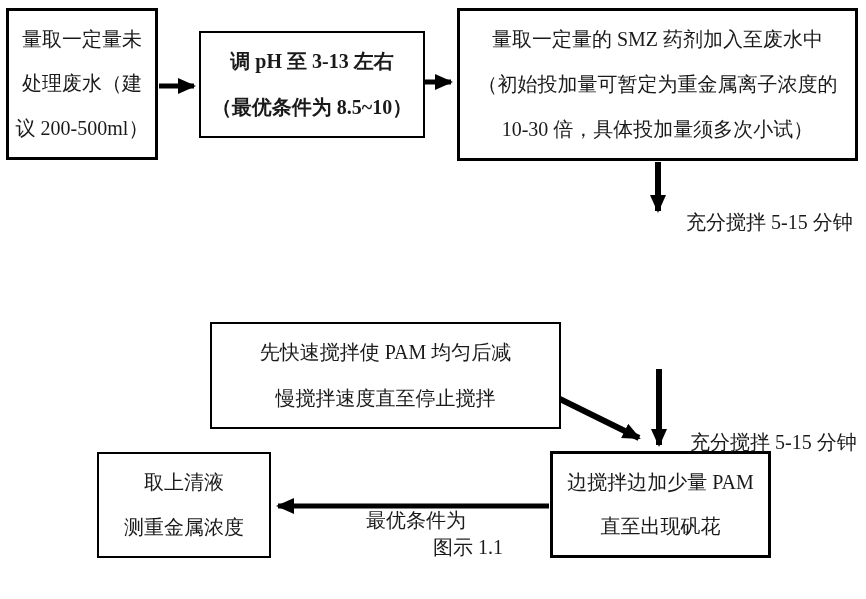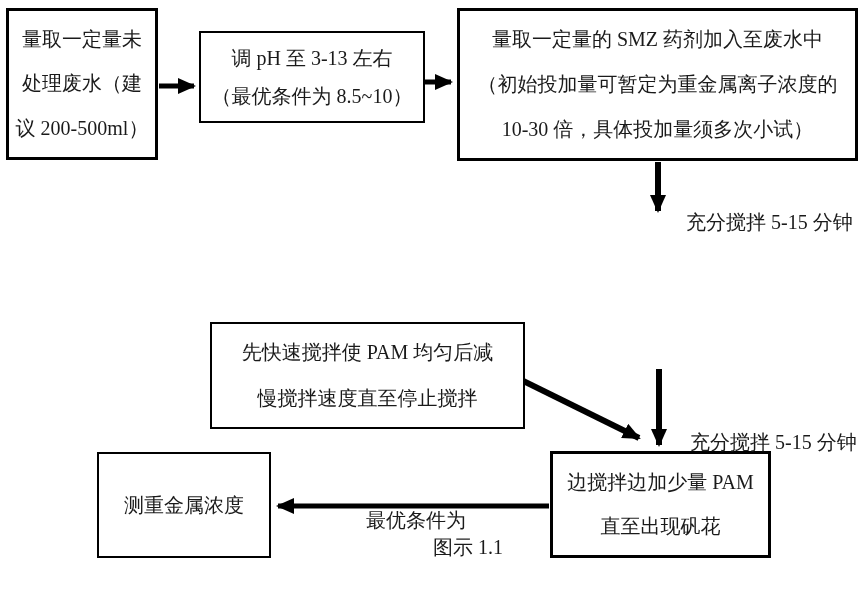--- a/index.html
+++ b/index.html
@@ -17,24 +17,24 @@
     padding:6px 2px;
   }
   .box .line { white-space:nowrap; line-height:1.35; }
   .thick { border-width:3px; }
   .label { position:absolute; font-size:20px; white-space:nowrap; z-index:3;margin-top:37px; }
   svg.arrows { position:absolute; left:0; top:0; width:866px; height:599px; z-index:1; }
   .caption { position:absolute; left:391px; top:534px; font-size:20px; white-space:nowrap;margin-left:42px; }
 
   
   #box-measure   { left:6px;   top:8px;   width:152px; height:152px; }
-  #box-ph        { left:199px; top:31px;  width:226px; height:92px; }
+  #box-ph        { left:199px; top:31px;  width:226px; height:107px;font-weight:bold; }
   #box-smz       { left:457px; top:8px;   width:401px; height:153px;text-align:center; }
   #box-pac       { left:528px; top:216px; width:263px; height:152px; }
-  #box-pam-mix   { left:210px; top:322px; width:315px; height:107px; }
+  #box-pam-mix   { left:210px; top:322px; width:351px; height:107px; }
   #box-pam-add   { left:550px; top:451px; width:221px; height:107px; }
   #box-result    { left:97px;  top:452px; width:174px; height:106px; }
 
   
   #label-stir1   { left:686px; top:172px; }
   #label-stir2   { left:690px; top:392px; }
   #label-settle  { left:366px; top:470px; }
 </style>
 </head>
 <body style="color: rgb(26, 26, 26); background: rgb(255, 255, 255);">
@@ -77,20 +77,21 @@
       <div class="line">先快速搅拌使 PAM 均匀后减</div>
       <div class="line">慢搅拌速度直至停止搅拌</div>
     </div>
 
   <div class="box thick" id="box-pam-add">
       <div class="line">边搅拌边加少量 PAM</div>
       <div class="line">直至出现矾花</div>
     </div>
 
   <div class="box" id="box-result">
+      <div class="line">取上清液</div>
       <div class="line">测重金属浓度</div>
     </div>
 
   <div class="label" id="label-stir1">充分搅拌 5-15 分钟</div>
 
   <div class="label" id="label-stir2">充分搅拌 5-15 分钟</div>
 
   <div class="label" id="label-settle">最优条件为</div>
 
   <div class="caption">图示 1.1</div>

